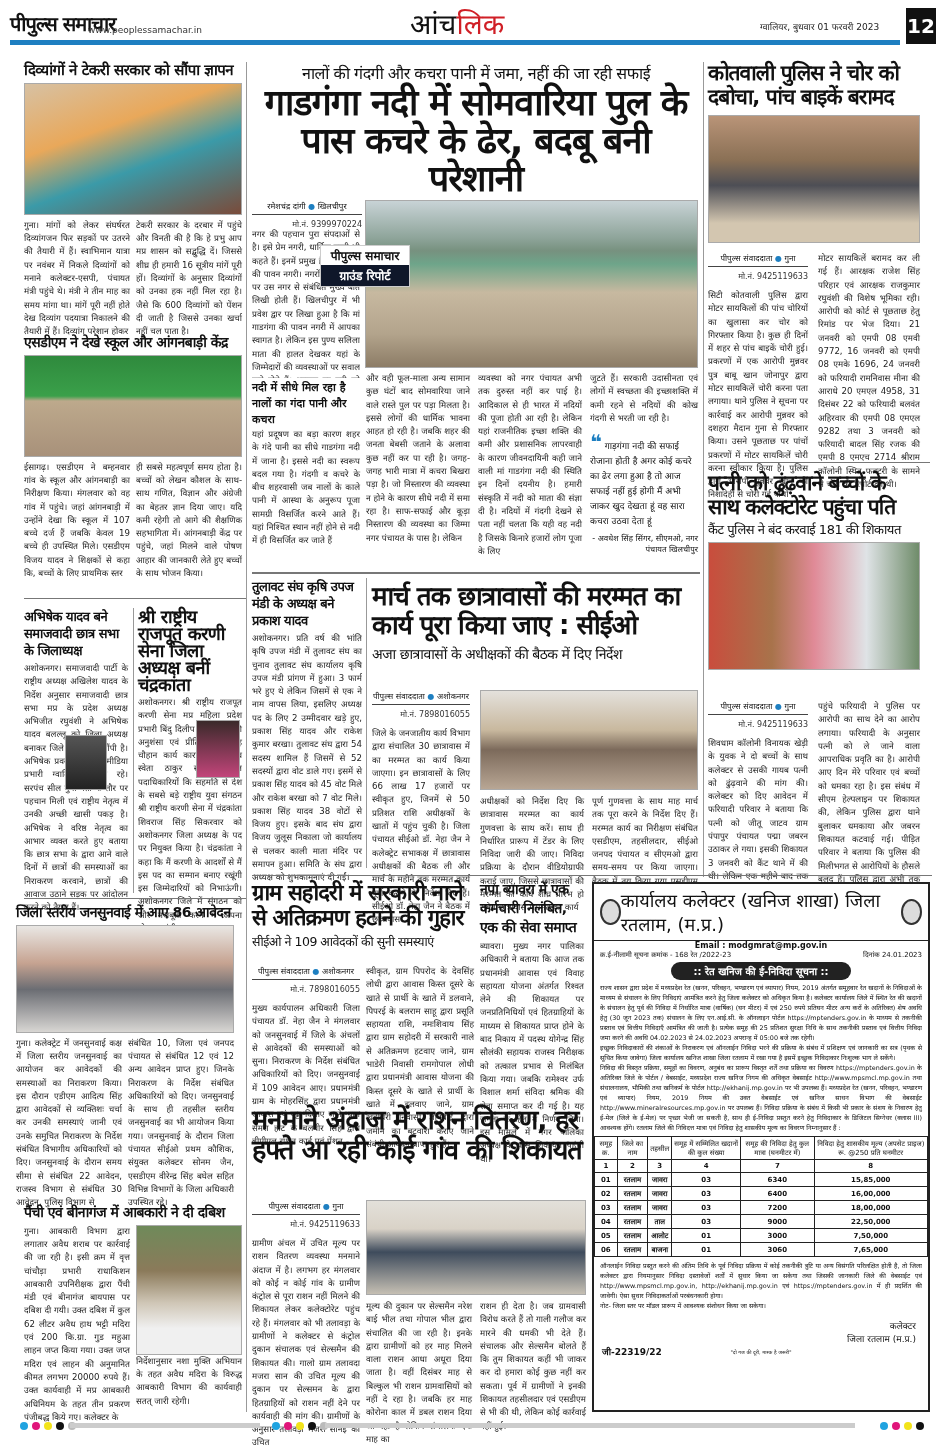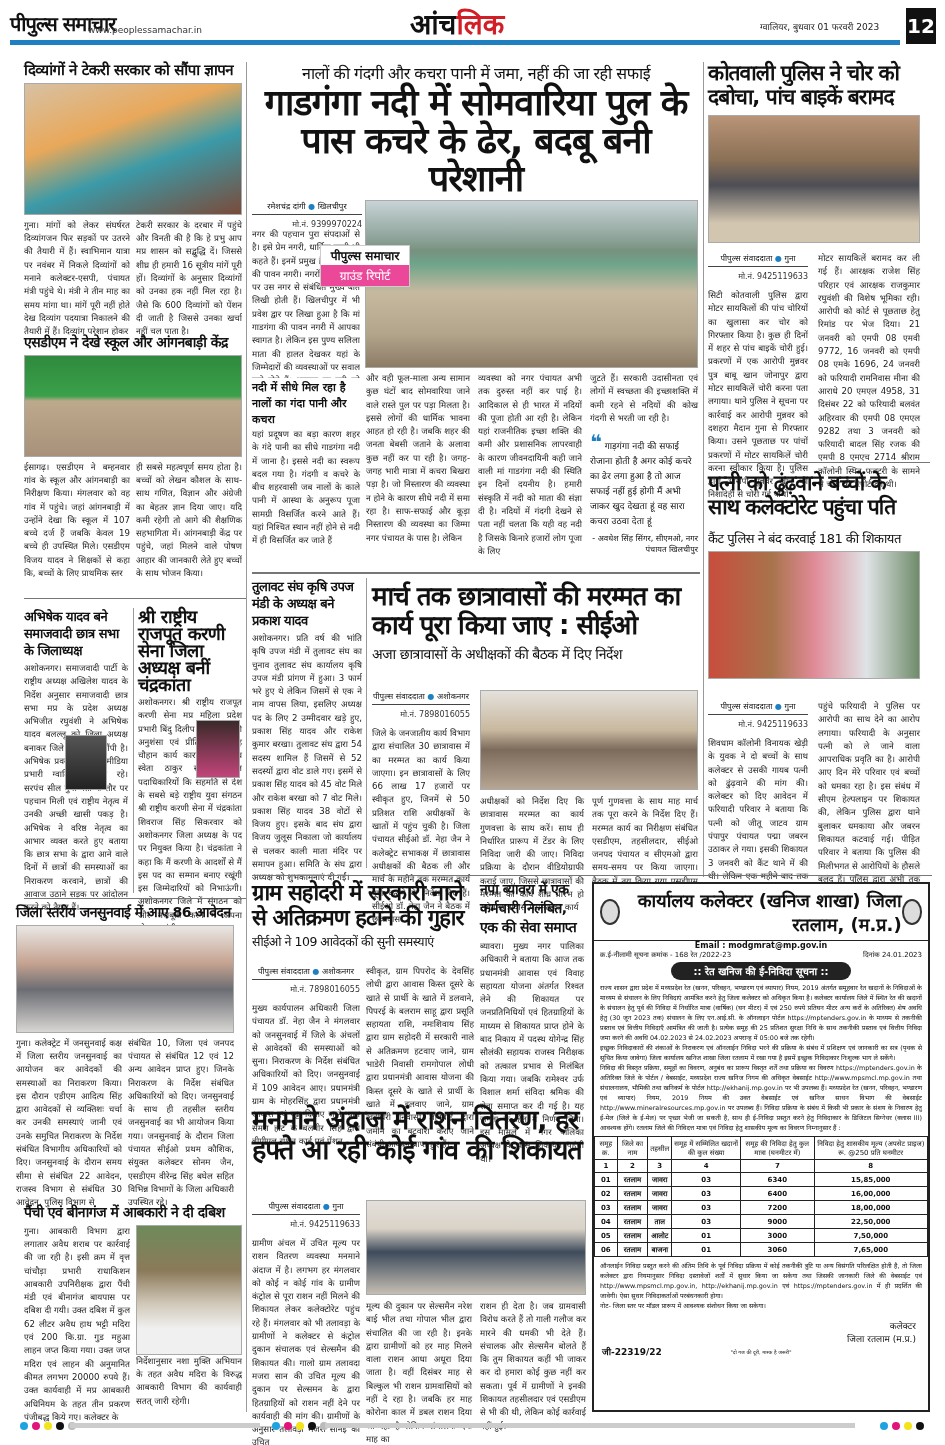--- a/index.html
+++ b/index.html
@@ -1,43 +1,43 @@
 <!DOCTYPE html>
 <html><head>
 <meta charset="utf-8">
 <style>
 *{box-sizing:border-box;margin:0;padding:0}
 body{width:945px;height:1445px;background:#fff;font-family:"DejaVu Sans",sans-serif;color:#111;position:relative;overflow:hidden}
 .abs{position:absolute}
 .masthead{left:0;top:0;width:945px;height:44px}
 .logo{left:10px;top:10px;font-size:20px;font-weight:bold;color:#111;letter-spacing:-1px}
 .site{left:88px;top:25px;font-size:9px;color:#333}
-.section{left:410px;top:4px;font-size:28px;font-weight:bold}
+.section{left:410px;top:4px;font-size:28px;font-weight:normal}
 .section .red{color:#d01f26}
 .dateline{left:760px;top:20px;font-size:9px;color:#222}
 .pageno{left:906px;top:8px;width:30px;height:36px;background:#111;color:#fff;font-size:20px;font-weight:bold;text-align:center;line-height:36px}
 .bluebar{left:10px;top:40px;width:890px;height:5px;background:#1e7fc1}
 h2{font-weight:bold;line-height:1.12;color:#111}
 .hd{font-size:14px;letter-spacing:-0.5px}
 .hd-big{font-size:40px;letter-spacing:-1px;line-height:1.05}
 .hd-med{font-size:27px;letter-spacing:-1px;line-height:1.12}
 .hd-sub{font-size:18px;font-weight:normal;letter-spacing:-0.5px}
 .txt{font-size:8.6px;line-height:13.3px;text-align:justify;color:#222}
 .photo{background:linear-gradient(135deg,#8a7a5c,#c9b58f 40%,#6d6048);border:1px solid #aaa}
 .byline{font-size:8px;text-align:center;border-bottom:1px solid #444;padding-bottom:3px}
 .byline .b{color:#1e7fc1}
 .mob{font-size:8px;text-align:right;color:#333;padding-top:3px}
 .rule{background:#777;height:2px}
 .vrule{background:#999;width:1px}
 .badge-logo{background:#fff;color:#111;font-weight:bold;font-size:12px;padding:1px 4px}
-.badge-red{background:#ec4899;color:#fff;font-weight:normal;font-size:12px;padding:2px 6px}
+.badge-red{background:#0f172a;color:#fff;font-weight:bold;font-size:12px;padding:2px 6px}
 .quote{font-size:9px;line-height:15px;color:#111}
 .quote .qm{color:#1e7fc1;font-size:20px;font-weight:bold}
 .ad{border:2px solid #222;background:#fff}
-.ad-title{font-size:18px;font-weight:bold;text-align:right}
+.ad-title{font-size:18px;font-weight:normal;text-align:left}
 .ad-email{font-size:8px;font-weight:bold;text-align:center}
 .ad-row{font-size:7px;display:flex;justify-content:space-between;padding:0 6px}
 .ad-pill{background:#222;color:#fff;font-size:10px;font-weight:bold;text-align:center;border-radius:10px;margin:3px auto;width:180px;padding:2px}
 .ad-body{font-size:6.4px;line-height:10px;padding:0 6px;text-align:justify}
 table.ad-tbl{border-collapse:collapse;width:100%;font-size:7px}
 table.ad-tbl td,table.ad-tbl th{border:1px solid #222;text-align:center;padding:2px 2px;font-weight:normal}
 table.ad-tbl td{font-weight:bold}
 .seal{width:26px;height:26px;border-radius:50%;border:2px solid #333;background:#ddd}
 .regmarks{display:flex;gap:4px;align-items:center}
 .dotc{width:8px;height:8px;border-radius:50%}
@@ -112,21 +112,21 @@
   <div class="byline"><span>पीपुल्स संवाददाता</span> <span class="b">●</span> <span>गुना</span></div>
   <div class="mob">मो.नं. 9425119633</div>
   <p class="txt" style="margin-top:8px">सिटी कोतवाली पुलिस द्वारा मोटर सायकिलों की पांच चोरियों का खुलासा कर चोर को गिरफ्तार किया है। कुछ ही दिनों में शहर से पांच बाइकें चोरी हुई। प्रकरणों में एक आरोपी मुन्नवर पुत्र बाबू खान जोनापुर द्वारा मोटर सायकिलें चोरी करना पता लगाया। थाने पुलिस ने सूचना पर कार्रवाई कर आरोपी मुन्नवर को दशहरा मैदान गुना से गिरफ्तार किया। उसने पूछताछ पर पांचों प्रकरणों में मोटर सायकिलें चोरी करना स्वीकार किया है। पुलिस द्वारा आरोपी मुन्नवर खान की निशादेही से चोरी गई पांचों</p>
 </div>
 <div class="abs" style="left:818px;top:252px;width:102px">
   <p class="txt">मोटर सायकिलें बरामद कर ली गई हैं। आरक्षक राजेश सिंह परिहार एवं आरक्षक राजकुमार रघुवंशी की विशेष भूमिका रही। आरोपी को कोर्ट से पूछताछ हेतु रिमांड पर भेज दिया। 21 जनवरी को एमपी 08 एमवी 9772, 16 जनवरी को एमपी 08 एमके 1696, 24 जनवरी को फरियादी रामनिवास मीना की आराधे 20 एमएल 4958, 31 दिसंबर 22 को फरियादी बलवंत अहिरवार की एमपी 08 एमएल 9282 तथा 3 जनवरी को फरियादी बादल सिंह रजक की एमपी 8 एमएच 2714 श्रीराम कॉलोनी स्थित फक्टरी के सामने से चोरी की रिपोर्ट की थी।</p>
 </div>
 
 <div class="abs" style="left:708px;top:472px;width:212px">
   <h2 class="hd-med" style="font-size:21px">पत्नी को ढुंढ़वाने बच्चों के साथ कलेक्टोरेट पहुंचा पति</h2>
-  <div class="hd-sub" style="font-size:13px;margin-top:10px">कैंट पुलिस ने बंद करवाई 181 की शिकायत</div>
+  <div class="hd-sub" style="font-size:13px;margin-top:1px">कैंट पुलिस ने बंद करवाई 181 की शिकायत</div>
   <div class="photo" style="height:128px;margin-top:4px;background:linear-gradient(90deg,#c94d3d 0%,#a8734b 30%,#e08a97 50%,#dfe3e6 75%,#6f8c6a)"></div>
 </div>
 <div class="abs" style="left:708px;top:700px;width:100px">
   <div class="byline"><span>पीपुल्स संवाददाता</span> <span class="b">●</span> <span>गुना</span></div>
   <div class="mob">मो.नं. 9425119633</div>
   <p class="txt" style="margin-top:8px">शिवधाम कॉलोनी विनायक खेड़ी के युवक ने दो बच्चों के साथ कलेक्टर से उसकी गायब पत्नी को ढुंढ़वाने की मांग की। कलेक्टर को दिए आवेदन में फरियादी परिवार ने बताया कि पत्नी को जीतू जाटव ग्राम पंपापुर पंचायत पद्मा जबरन उठाकर ले गया। इसकी शिकायत 3 जनवरी को कैंट थाने में की थी। लेकिन एक महीने बाद तक पुलिस ने कार्रवाई नहीं की। पंद्रह साल के बेटा और बेटी के साथ कलेक्टोरेट</p>
 </div>
 <div class="abs" style="left:818px;top:700px;width:102px">
   <p class="txt">पहुंचे फरियादी ने पुलिस पर आरोपी का साथ देने का आरोप लगाया। फरियादी के अनुसार पत्नी को ले जाने वाला आपराधिक प्रवृति का है। आरोपी आए दिन मेरे परिवार एवं बच्चों को धमका रहा है। इस संबंध में सीएम हेल्पलाइन पर शिकायत की, लेकिन पुलिस द्वारा थाने बुलाकर धमकाया और जबरन शिकायत कटवाई गई। पीड़ित परिवार ने बताया कि पुलिस की मिलीभगत से आरोपियों के हौसले बुलंद हैं। पुलिस द्वारा अभी तक कोई कार्यवाही आरोपियों के खिलाफ नहीं की गई है।</p>
 </div>

